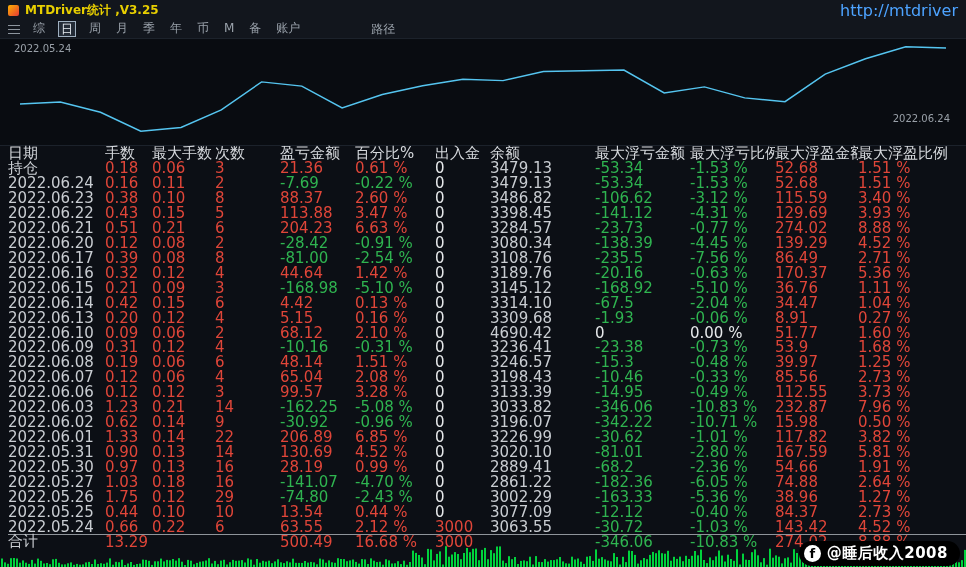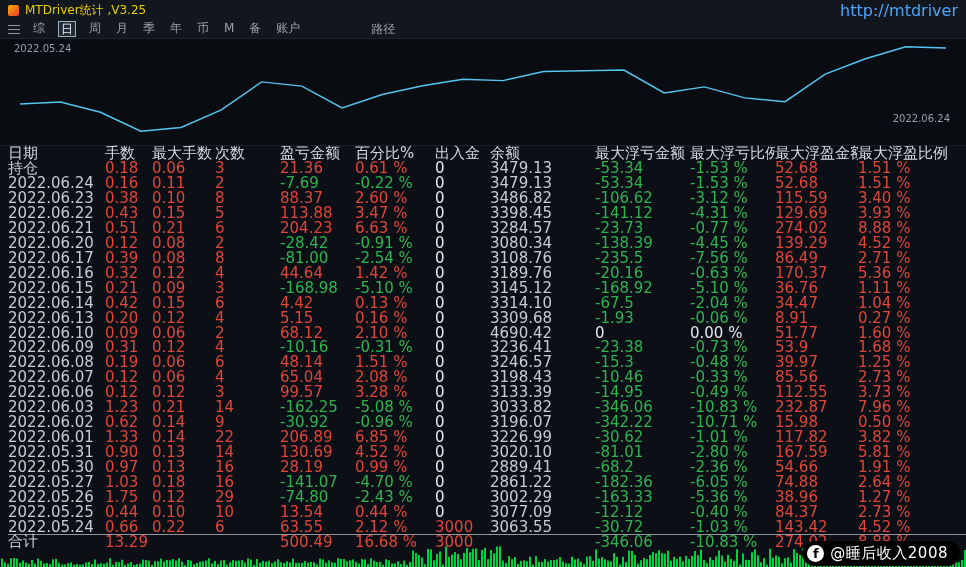--- a/index.html
+++ b/index.html
@@ -2,21 +2,21 @@
 <html style="--bg: #0c0f15; --bg-bar: #12161d; --bg-chart: #090c11; --yellow: #e8cf00; --link: #4da3ff; --menu: #9aa2ab; --header: #d6d9dd; --neutral: #c9cdd2; --zero: #e7e9eb; --pos: #e04639; --neg: #2fb450;"><head>
 <meta charset="utf-8">
 <style>
   * { box-sizing: border-box; margin: 0; padding: 0; }
   html, body { width: 966px; height: 567px; overflow: hidden; }
   body { font-family: "DejaVu Sans", "Liberation Sans", sans-serif; background: var(--bg, #0c0f15); }
   .app { position: relative; width: 966px; height: 567px; background: var(--bg); overflow: hidden; }
 
   .titlebar { height: 20px; display: flex; align-items: center; gap: 6px; padding: 0 8px; background: var(--bg-bar); }
   .app-icon { width: 11px; height: 11px; border-radius: 2px; background: linear-gradient(135deg, #ffb300, #e53935); flex: 0 0 auto; }
-  .title { color: var(--yellow); font-size: 12px; font-weight: normal; white-space: nowrap; }
+  .title { color: var(--yellow); font-size: 12px; font-weight: bold; white-space: nowrap; }
   .link { margin-left: auto; color: var(--link); font-size: 16px; text-decoration: none; white-space: nowrap; }
 
   .menubar { height: 18px; display: flex; align-items: center; gap: 11px; padding: 0 8px; background: var(--bg-bar); font-size: 12px; color: var(--menu); }
   .hamburger { width: 12px; height: 9px; display: flex; flex-direction: column; justify-content: space-between; flex: 0 0 auto; }
   .hamburger i { display: block; height: 1px; background: #8d959e; }
   .menu-item { padding: 0 2px; line-height: 14px; white-space: nowrap; }
   .menu-item.selected { border: 1px solid #9fb0c0; background: #232b36; color: #e9eef3; }
   .menu-path { margin-left: 56px; }
 
   .chart { position: relative; height: 108px; background: var(--bg-chart); border-top: 1px solid #1c222b; border-bottom: 1px solid #1c222b; }
@@ -36,21 +36,21 @@
   .c-zero { color: var(--zero); }
   .trow.total { border-top: 1px solid #8f949a; }
 
   .strip { position: absolute; left: 0; right: 0; bottom: 0; height: 22px; z-index: 1; }
   .strip svg { display: block; width: 100%; height: 100%; }
 
   .watermark { position: absolute; right: 6px; bottom: 1px; z-index: 5; display: flex; align-items: center; gap: 6px;
                background: #000; border-radius: 14px; padding: 3px 12px 3px 5px; }
   .fb { width: 17px; height: 17px; border-radius: 50%; background: #fff; color: #000; font-weight: bold;
         font-size: 13px; line-height: 17px; text-align: center; flex: 0 0 auto; }
-  .wm-text { color: #fff; font-size: 15px; font-weight: normal; letter-spacing: .5px; white-space: nowrap; }
+  .wm-text { color: #fff; font-size: 15px; font-weight: bold; letter-spacing: .5px; white-space: nowrap; }
 </style>
 </head>
 <body>
 
 <div class="app">
 
   <header class="titlebar">
     <span class="app-icon"></span>
     <span class="title">MTDriver统计 ,V3.25</span>
     <a class="link" href="#">http://mtdriver</a>

